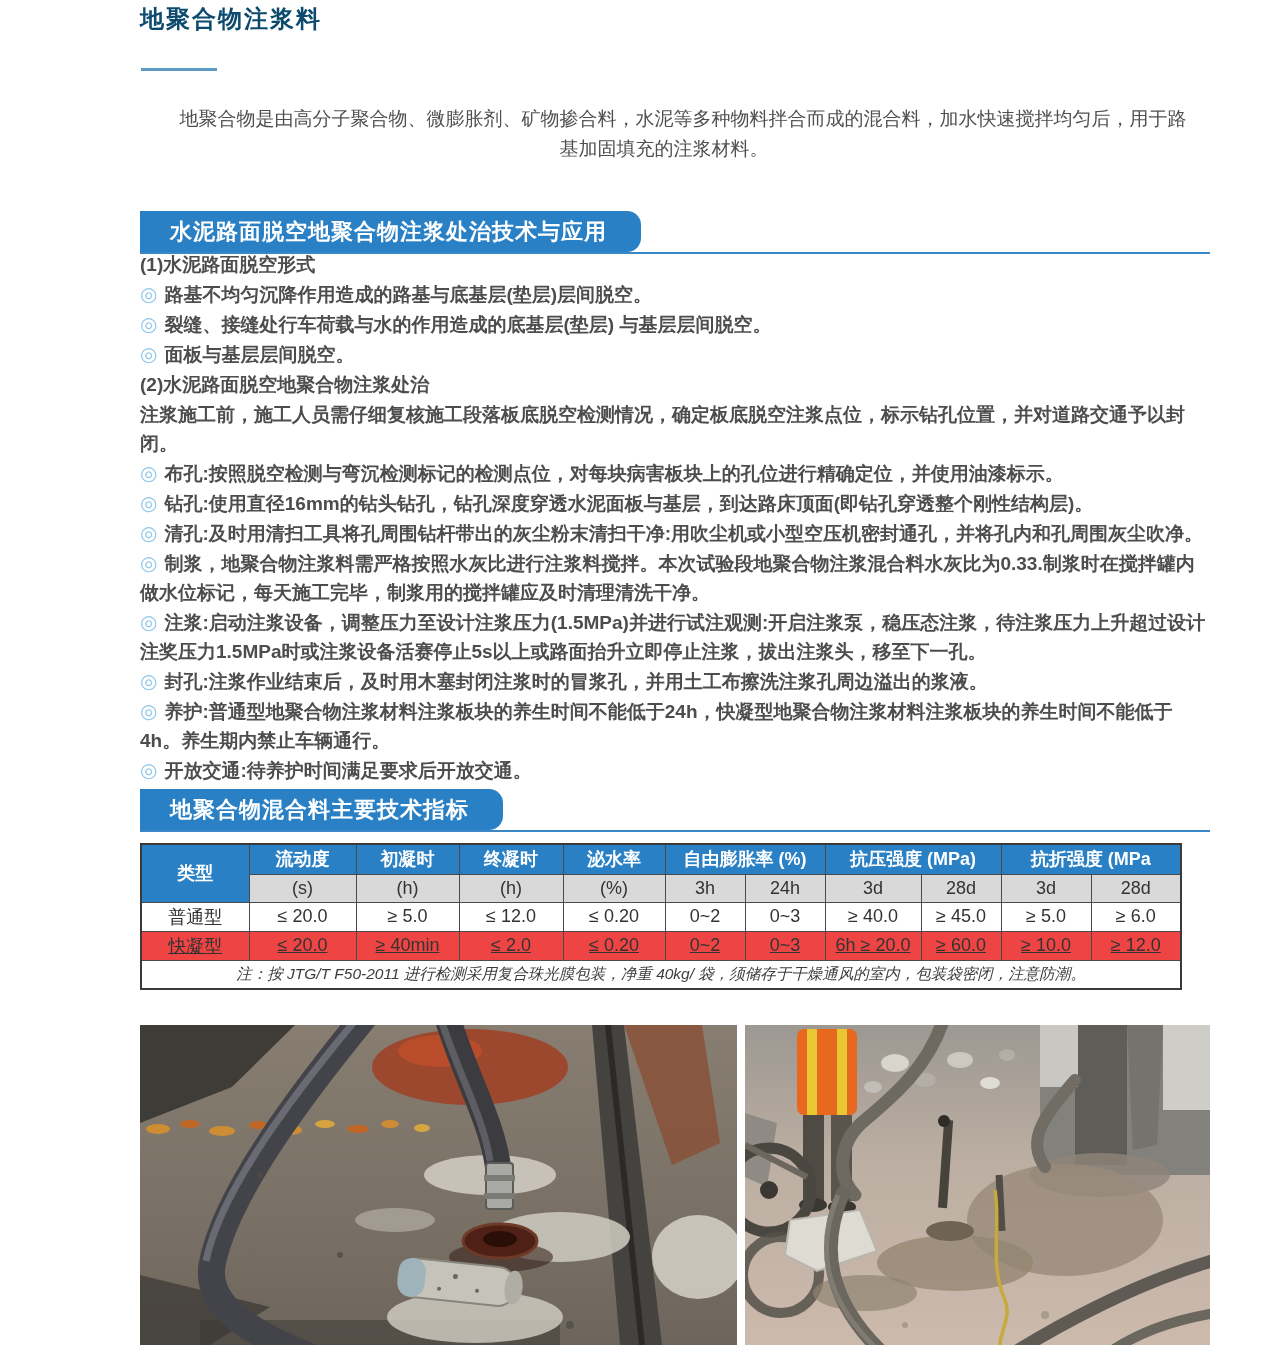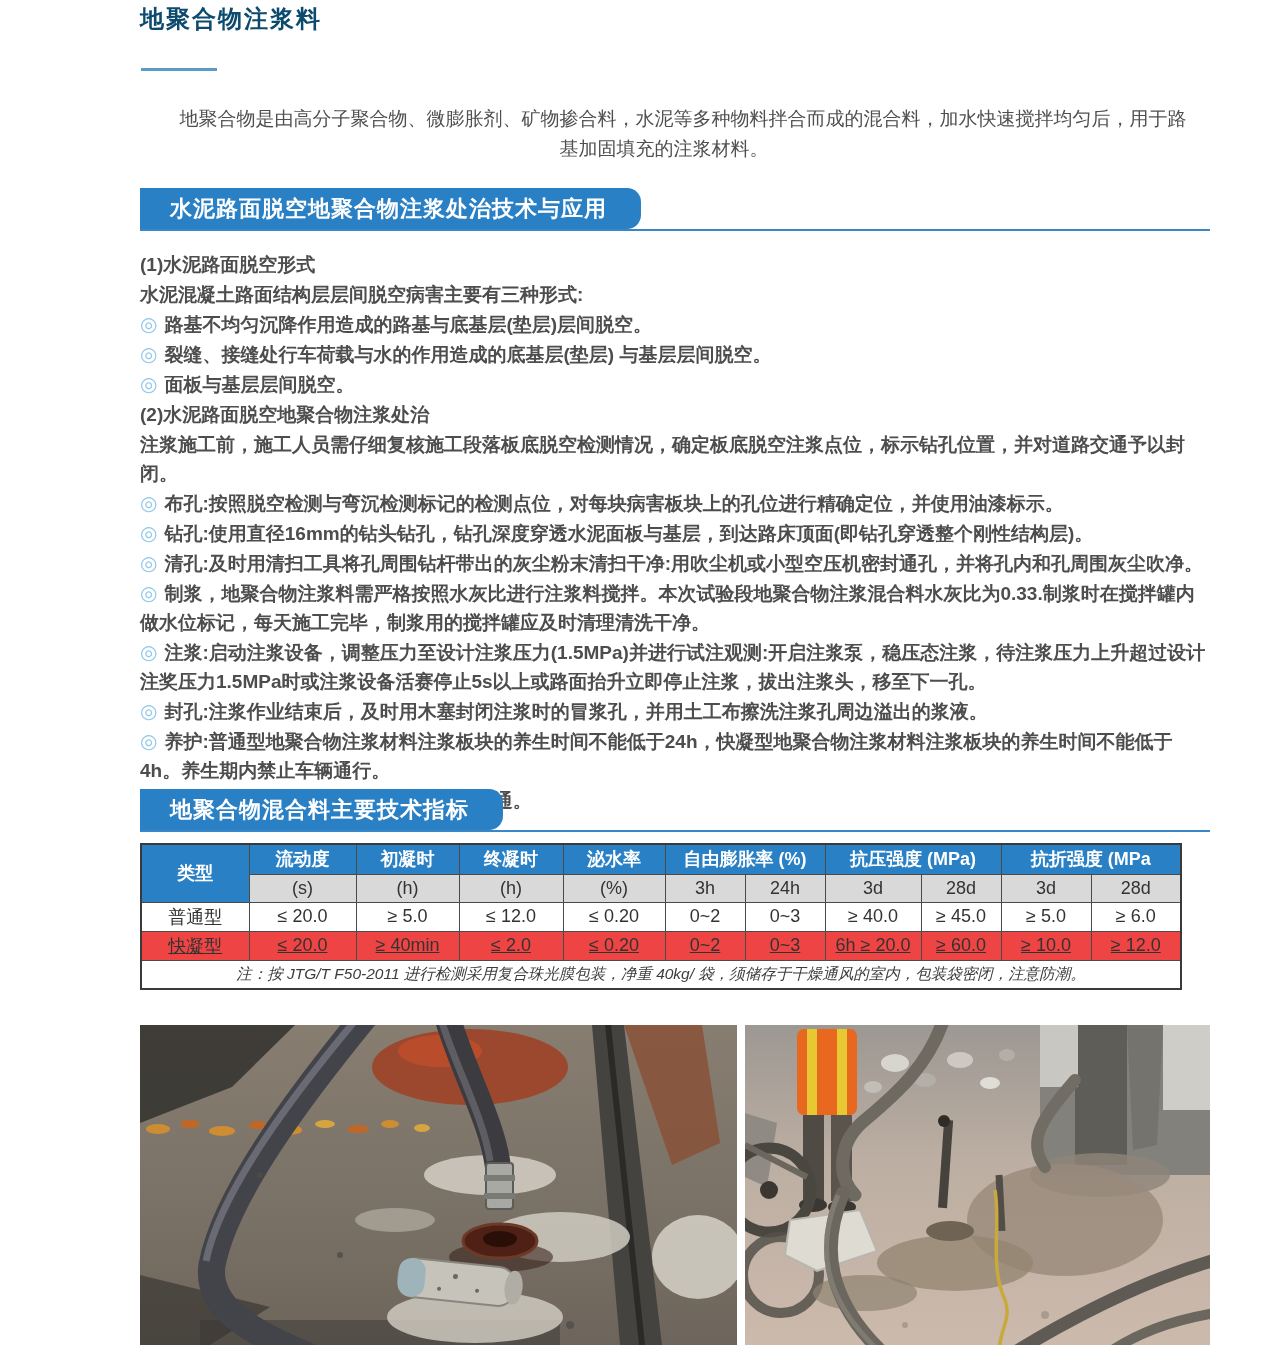--- a/index.html
+++ b/index.html
@@ -15,21 +15,21 @@
   .title-dash{
     position:absolute;left:141px;top:68px;width:76px;height:3px;background:#5d9bc7;
   }
   
   .intro{
     position:absolute;left:140px;top:104px;width:1048px;margin:0;
     font-size:19px;line-height:30px;color:#4f4f4f;text-indent:2em;text-align:center;
   }
   
   .banner-wrap{position:absolute;left:140px;width:1070px;height:41px;border-bottom:2px solid #3a87c8;}
-  .banner-wrap.b1{top:188px;}
+  .banner-wrap.b1{top:211px;}
   .banner-wrap.b2{top:789px;}
   .banner-box{
     display:inline-block;height:41px;line-height:41px;padding:0 34px 0 30px;
     background:#2a80c5;color:#ffffff;font-size:22px;font-weight:bold;letter-spacing:1px;
     border-radius:0 14px 14px 0;
   }
   
   .body-text{position:absolute;left:140px;top:250px;width:1072px;font-weight:bold;}
   .body-text p{margin:0 0 1px 0;font-size:19px;line-height:29px;color:#4d4d4d;}
   .blt{color:#8fc8e8;font-size:20px;margin-right:7px;}
@@ -65,21 +65,20 @@
   <h1 class="page-title">地聚合物注浆料</h1>
   <div class="title-dash"></div>
   <p class="intro">地聚合物是由高分子聚合物、微膨胀剂、矿物掺合料，水泥等多种物料拌合而成的混合料，加水快速搅拌均匀后，用于路基加固填充的注浆材料。</p>
 
   <div class="banner-wrap b1">
     <div class="banner-box">水泥路面脱空地聚合物注浆处治技术与应用</div>
   </div>
 
   <div class="body-text">
     <p><span>(1)水泥路面脱空形式</span></p>
-    <p><span>水泥混凝土路面结构层层间脱空病害主要有三种形式:</span></p>
     <p><span class="blt">◎</span><span>路基不均匀沉降作用造成的路基与底基层(垫层)层间脱空。</span></p>
     <p><span class="blt">◎</span><span>裂缝、接缝处行车荷载与水的作用造成的底基层(垫层) 与基层层间脱空。</span></p>
     <p><span class="blt">◎</span><span>面板与基层层间脱空。</span></p>
     <p><span>(2)水泥路面脱空地聚合物注浆处治</span></p>
     <p><span>注浆施工前，施工人员需仔细复核施工段落板底脱空检测情况，确定板底脱空注浆点位，标示钻孔位置，并对道路交通予以封闭。</span></p>
     <p><span class="blt">◎</span><span>布孔:按照脱空检测与弯沉检测标记的检测点位，对每块病害板块上的孔位进行精确定位，并使用油漆标示。</span></p>
     <p><span class="blt">◎</span><span>钻孔:使用直径16mm的钻头钻孔，钻孔深度穿透水泥面板与基层，到达路床顶面(即钻孔穿透整个刚性结构层)。</span></p>
     <p><span class="blt">◎</span><span>清孔:及时用清扫工具将孔周围钻杆带出的灰尘粉末清扫干净:用吹尘机或小型空压机密封通孔，并将孔内和孔周围灰尘吹净。</span></p>
     <p><span class="blt">◎</span><span>制浆，地聚合物注浆料需严格按照水灰比进行注浆料搅拌。本次试验段地聚合物注浆混合料水灰比为0.33.制浆时在搅拌罐内做水位标记，每天施工完毕，制浆用的搅拌罐应及时清理清洗干净。</span></p>
     <p><span class="blt">◎</span><span>注浆:启动注浆设备，调整压力至设计注浆压力(1.5MPa)并进行试注观测:开启注浆泵，稳压态注浆，待注浆压力上升超过设计注奖压力1.5MPa时或注浆设备活赛停止5s以上或路面抬升立即停止注浆，拔出注浆头，移至下一孔。</span></p>

